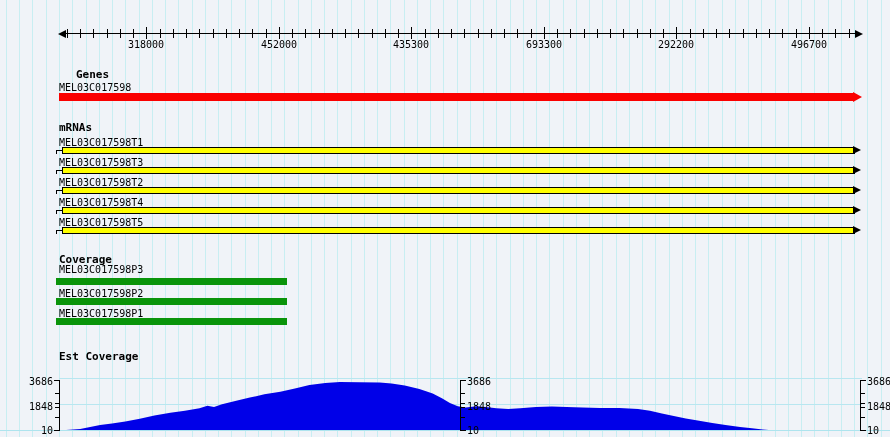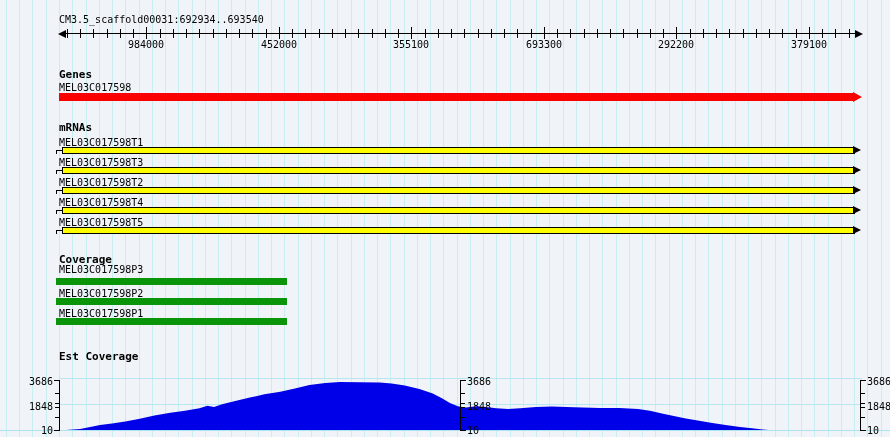--- a/index.html
+++ b/index.html
@@ -90,21 +90,20 @@
       <div class="gridline" style="left: 788px; background: rgb(200, 238, 242);"></div>
       <div class="gridline" style="left: 801px; background: rgb(200, 238, 242);"></div>
       <div class="gridline" style="left: 814px; background: rgb(200, 238, 242);"></div>
       <div class="gridline" style="left: 828px; background: rgb(200, 238, 242);"></div>
       <div class="gridline" style="left: 841px; background: rgb(200, 238, 242);"></div>
       <div class="gridline" style="left: 854px; background: rgb(200, 238, 242);"></div>
       <div class="gridline" style="left: 867px; background: rgb(200, 238, 242);"></div>
       <div class="gridline" style="left: 881px; background: rgb(200, 238, 242);"></div>
     </div>
 
-  <div class="txt" style="left:59px;top:14px;">CM3.5_scaffold00031:692934..693540</div>
 
   <div id="ruler">
       <div class="ruler-line" style="left: 66px; top: 33px; width: 789px;"></div>
       <div class="tri" style="left: 58px; top: 30px; border-width: 4px 8px 4px 0px; border-color: transparent rgb(0, 0, 0) transparent transparent;"></div>
       <div class="tri" style="left: 855px; top: 30px; border-width: 4px 0px 4px 8px; border-color: transparent transparent transparent rgb(0, 0, 0);"></div>
       <div class="tick" style="left: 67px; top: 29px; height: 9px;"></div>
       <div class="tick" style="left: 80px; top: 29px; height: 9px;"></div>
       <div class="tick" style="left: 93px; top: 29px; height: 9px;"></div>
       <div class="tick" style="left: 107px; top: 29px; height: 9px;"></div>
       <div class="tick" style="left: 120px; top: 29px; height: 9px;"></div>
@@ -156,30 +155,30 @@
       <div class="tick" style="left: 729px; top: 29px; height: 9px;"></div>
       <div class="tick" style="left: 743px; top: 29px; height: 9px;"></div>
       <div class="tick" style="left: 756px; top: 29px; height: 9px;"></div>
       <div class="tick" style="left: 769px; top: 29px; height: 9px;"></div>
       <div class="tick" style="left: 782px; top: 29px; height: 9px;"></div>
       <div class="tick" style="left: 796px; top: 29px; height: 9px;"></div>
       <div class="tick" style="left: 809px; top: 27px; height: 12px;"></div>
       <div class="tick" style="left: 822px; top: 29px; height: 9px;"></div>
       <div class="tick" style="left: 835px; top: 29px; height: 9px;"></div>
       <div class="tick" style="left: 849px; top: 29px; height: 9px;"></div>
-      <div class="txt" style="left: 128px; top: 39px; width: 36px; text-align: center;">984000</div>
+      <div class="txt" style="left: 128px; top: 39px; width: 36px; text-align: center;">318000</div>
       <div class="txt" style="left: 261px; top: 39px; width: 36px; text-align: center;">452000</div>
-      <div class="txt" style="left: 393px; top: 39px; width: 36px; text-align: center;">355100</div>
+      <div class="txt" style="left: 393px; top: 39px; width: 36px; text-align: center;">435300</div>
       <div class="txt" style="left: 526px; top: 39px; width: 36px; text-align: left;">693300</div>
       <div class="txt" style="left: 658px; top: 39px; width: 36px; text-align: center;">292200</div>
-      <div class="txt" style="left: 791px; top: 39px; width: 36px; text-align: center;">379100</div>
+      <div class="txt" style="left: 791px; top: 39px; width: 36px; text-align: center;">496700</div>
     </div>
 
   <div id="track-genes">
-    <div class="txt section-title" style="left:59px;top:69px;text-align:center;">Genes</div>
+    <div class="txt section-title" style="left:76px;top:69px;text-align:center;">Genes</div>
   <div class="txt" style="left: 59px; top: 82px;">MEL03C017598</div>
       <div class="bar" style="left: 59px; top: 93px; width: 794px; height: 8px; background: rgb(250, 0, 0);"></div>
       <div class="tri" style="left: 853px; top: 92px; border-width: 5px 0px 5px 9px; border-color: transparent transparent transparent rgb(250, 0, 0);"></div>
     </div>
 
   <div id="track-mrnas">
     <div class="txt section-title" style="left:59px;top:122px;">mRNAs</div>
   <div class="txt" style="left: 59px; top: 137px;">MEL03C017598T1</div>
       <div class="abs" style="left: 56px; top: 150px; width: 7px; height: 1px; background: rgb(0, 0, 0);"></div>
       <div class="abs" style="left: 56px; top: 150px; width: 1px; height: 4px; background: rgb(0, 0, 0);"></div>

